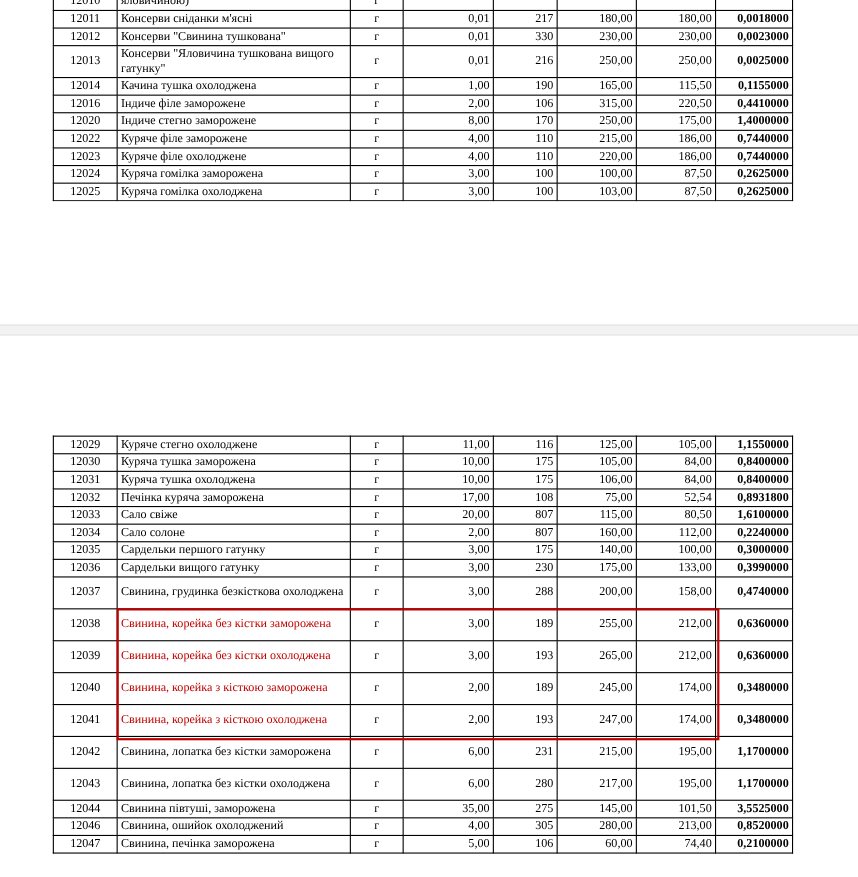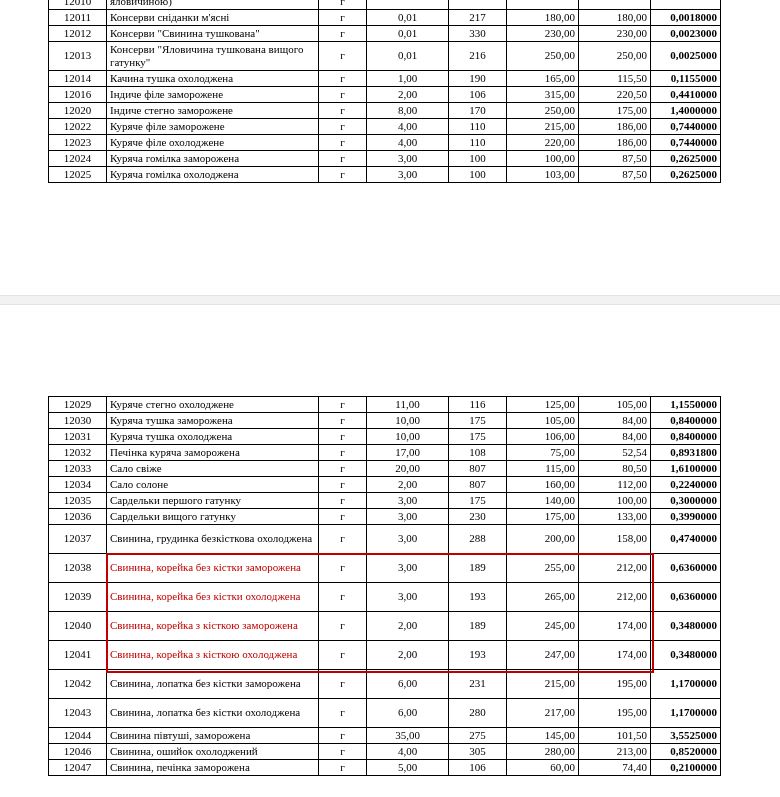--- a/index.html
+++ b/index.html
@@ -42,22 +42,22 @@
     padding: 1px 3px;
     font-size: 11px;
     line-height: 1.18;
     vertical-align: middle;
     height: 15px;
     box-sizing: border-box;
   }
   td.c-code   { width: 58px;  text-align: center; }
   td.c-name   { width: 212px; text-align: left; }
   td.c-unit   { width: 48px;  text-align: center; }
-  td.c-qty    { width: 82px;  text-align: center; padding-right: 6px; }
-  td.c-num    { width: 58px;  text-align: center; padding-right: 6px; }
+  td.c-qty    { width: 82px;  text-align: right; padding-right: 6px; }
+  td.c-num    { width: 58px;  text-align: right; padding-right: 6px; }
   td.c-p1     { width: 72px;  text-align: right; padding-right: 6px; }
   td.c-p2     { width: 72px;  text-align: right; padding-right: 6px; }
   td.c-sum    { width: 70px;  text-align: right; padding-right: 6px; font-weight: bold; }
   tr.tall td { height: 29px; }
   .hl { color: #c00000; }
   
   .redbox {
     position: absolute;
     border: 2px solid #c00000;
     pointer-events: none;

